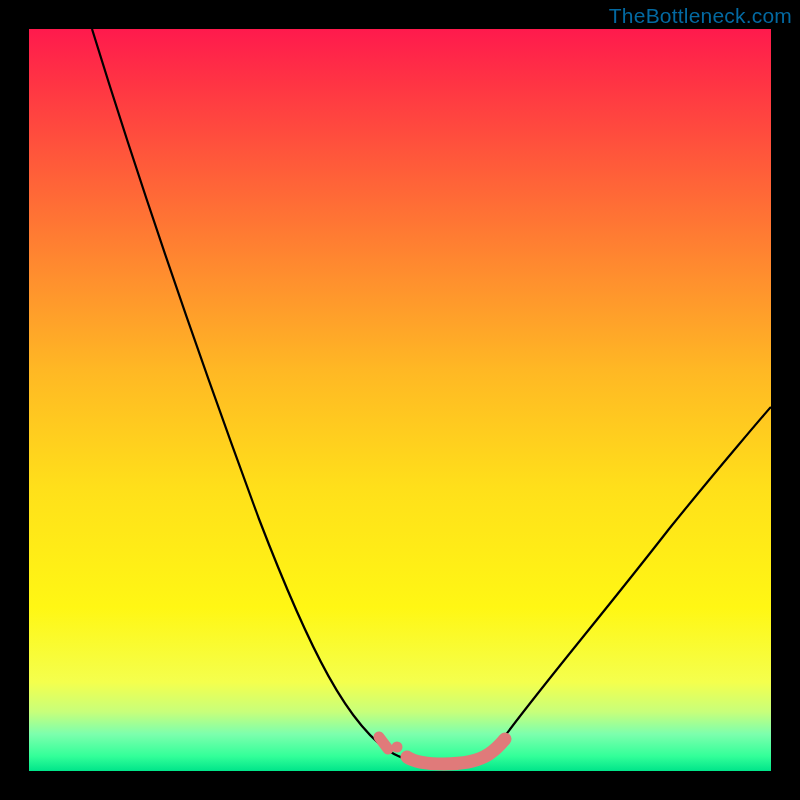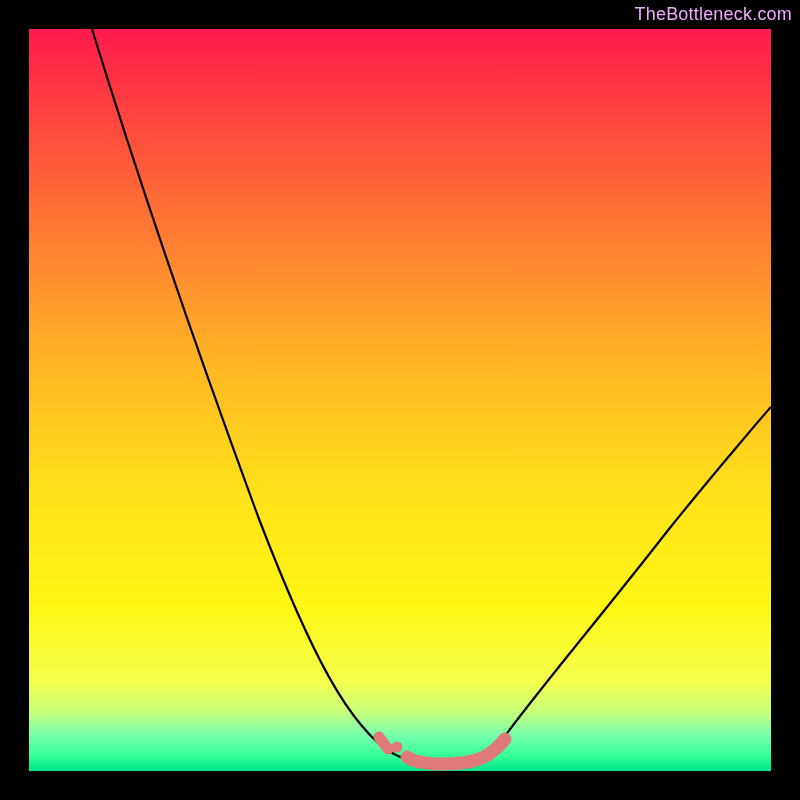--- a/index.html
+++ b/index.html
@@ -28,22 +28,22 @@
       #f4ff4d 88%,
       #c8ff7a 92%,
       #7dffad 95%,
       #33ff99 98%,
       #00e58a 100%);
   }
   .watermark {
     position: absolute;
     top: 4px;
     right: 8px;
-    color: #f0abfc;
-    font-size: 18px;
+    color: #0369a1;
+    font-size: 21px;
     font-weight: 500;
     letter-spacing: 0.2px;
     z-index: 3;
   }
   svg.curves {
     position: absolute;
     left: 0;
     top: 0;
     width: 742px;
     height: 742px;

